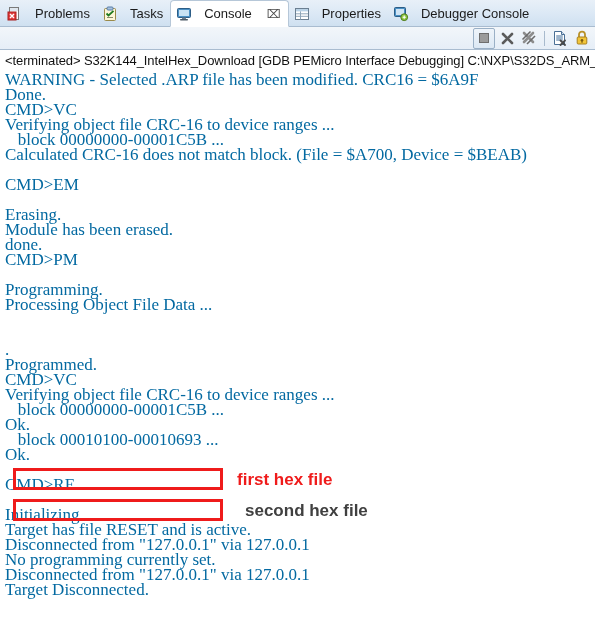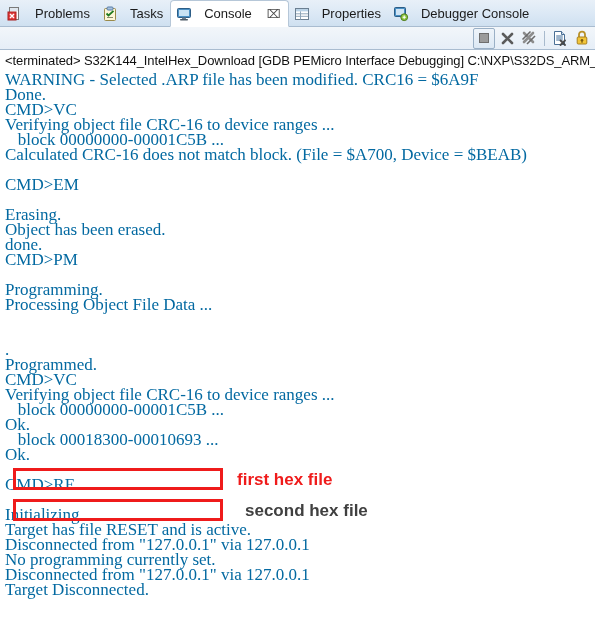--- a/index.html
+++ b/index.html
@@ -277,35 +277,35 @@
         <div class="mline">WARNING - Selected .ARP file has been modified. CRC16 = $6A9F</div>
         <div class="mline">Done.</div>
         <div class="mline">CMD&gt;VC</div>
         <div class="mline">Verifying object file CRC-16 to device ranges ...</div>
         <div class="mline">   block 00000000-00001C5B ...</div>
         <div class="mline">Calculated CRC-16 does not match block. (File = $A700, Device = $BEAB)</div>
         <div class="mline"></div>
         <div class="mline">CMD&gt;EM</div>
         <div class="mline"></div>
         <div class="mline">Erasing.</div>
-        <div class="mline">Object has been erased.</div>
+        <div class="mline">Module has been erased.</div>
         <div class="mline">done.</div>
         <div class="mline">CMD&gt;PM</div>
         <div class="mline"></div>
         <div class="mline">Programming.</div>
         <div class="mline">Processing Object File Data ...</div>
         <div class="mline"></div>
         <div class="mline"></div>
         <div class="mline">.</div>
         <div class="mline">Programmed.</div>
         <div class="mline">CMD&gt;VC</div>
         <div class="mline">Verifying object file CRC-16 to device ranges ...</div>
         <div class="mline">   block 00000000-00001C5B ...</div>
         <div class="mline">Ok.</div>
-        <div class="mline">   block 00018300-00010693 ...</div>
+        <div class="mline">   block 00010100-00010693 ...</div>
         <div class="mline">Ok.</div>
         <div class="mline"></div>
         <div class="mline">CMD&gt;RE</div>
         <div class="mline"></div>
         <div class="mline">Initializing.</div>
         <div class="mline">Target has file RESET and is active.</div>
         <div class="mline">Disconnected from "127.0.0.1" via 127.0.0.1</div>
         <div class="mline">No programming currently set.</div>
         <div class="mline">Disconnected from "127.0.0.1" via 127.0.0.1</div>
         <div class="mline">Target Disconnected.</div>

